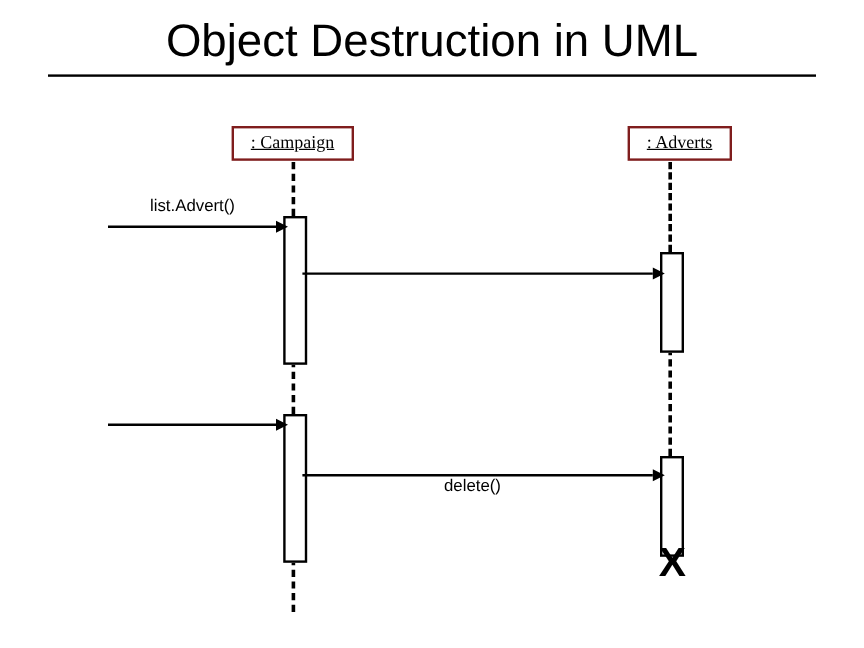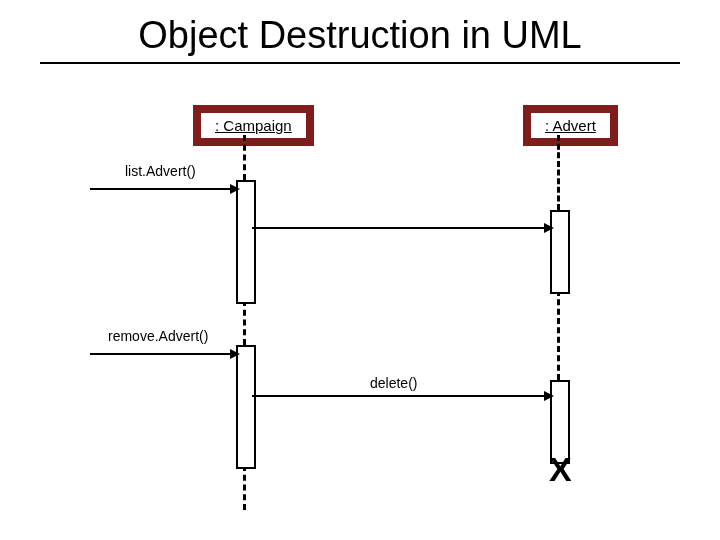--- a/index.html
+++ b/index.html
@@ -27,25 +27,26 @@
     position: absolute;
     top: 14px;
     left: 0;
     width: 100%;
     text-align: center;
     font-size: 38px;
     font-weight: 400;
   }
   .obj-box {
     position: absolute;
-    border: 8px solid #7f1d1d;
+    border: 2px solid #7f1d1d;
     background: #fff;
     padding: 4px 14px;
     text-align: center;
     font-size: 15px;
+    font-family: Liberation Serif, serif;
   }
   .obj-box span {
     text-decoration: underline;
   }
   
   .lifeline {
     position: absolute;
     border-left: 3px dashed #000;
   }
   
@@ -76,39 +77,38 @@
 
 <div class="stage">
 
   <div class="title">Object Destruction in UML</div>
   <div class="title-line"></div>
 
   <div class="obj-box" style="left:193px; top:105px;">
     <span>: Campaign</span>
   </div>
   <div class="obj-box" style="left:523px; top:105px;">
-    <span>: Advert</span>
+    <span>: Adverts</span>
   </div>
 
   <div class="lifeline" style="left:243px; top:135px; height:45px;"></div>
   <div class="lifeline" style="left:243px; top:300px; height:45px;"></div>
   <div class="lifeline" style="left:243px; top:465px; height:45px;"></div>
 
   <div class="lifeline" style="left:557px; top:135px; height:75px;"></div>
   <div class="lifeline" style="left:557px; top:290px; height:90px;"></div>
 
   <div class="activation" style="left:236px; top:180px; width:16px; height:120px;"></div>
   <div class="activation" style="left:236px; top:345px; width:16px; height:120px;"></div>
 
   <div class="activation" style="left:550px; top:210px; width:16px; height:80px;"></div>
   <div class="activation" style="left:550px; top:380px; width:16px; height:80px;"></div>
 
   <div class="msg-label" style="left:125px; top:163px;">list.Advert()</div>
-  <div class="msg-label" style="left:108px; top:328px;">remove.Advert()</div>
-  <div class="msg-label" style="left:370px; top:375px;">delete()</div>
+  <div class="msg-label" style="left:370px; top:396px;">delete()</div>
 
   <svg class="arrow" style="left:90px; top:183px;" width="150" height="12">
     <line x1="0" y1="6" x2="140" y2="6" stroke="#000" stroke-width="2"></line>
     <polygon points="140,1 150,6 140,11" fill="#000"></polygon>
   </svg>
 
   <svg class="arrow" style="left:252px; top:222px;" width="302" height="12">
     <line x1="0" y1="6" x2="292" y2="6" stroke="#000" stroke-width="2"></line>
     <polygon points="292,1 302,6 292,11" fill="#000"></polygon>
   </svg>

